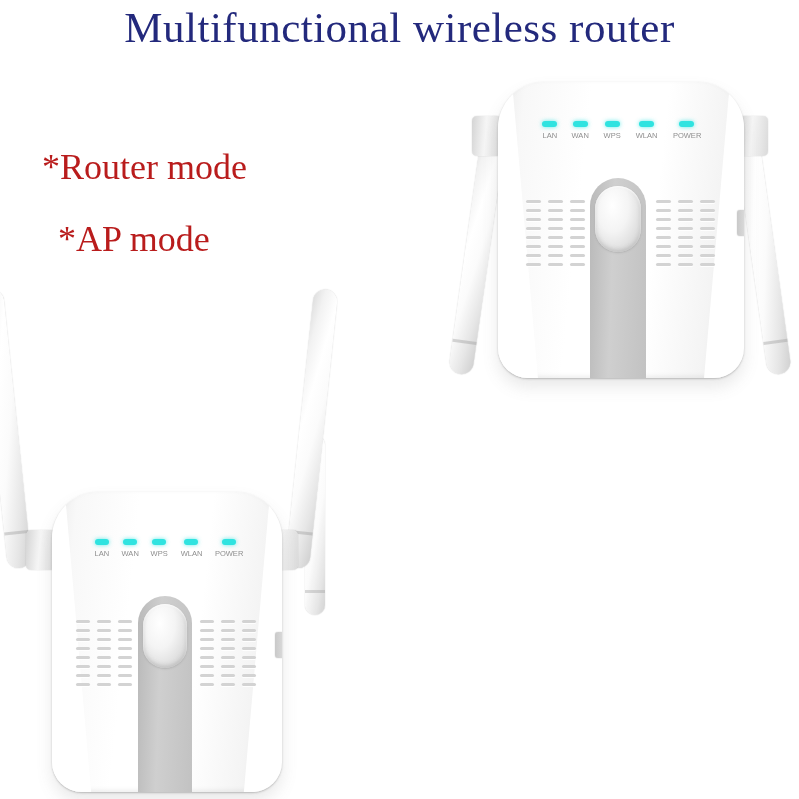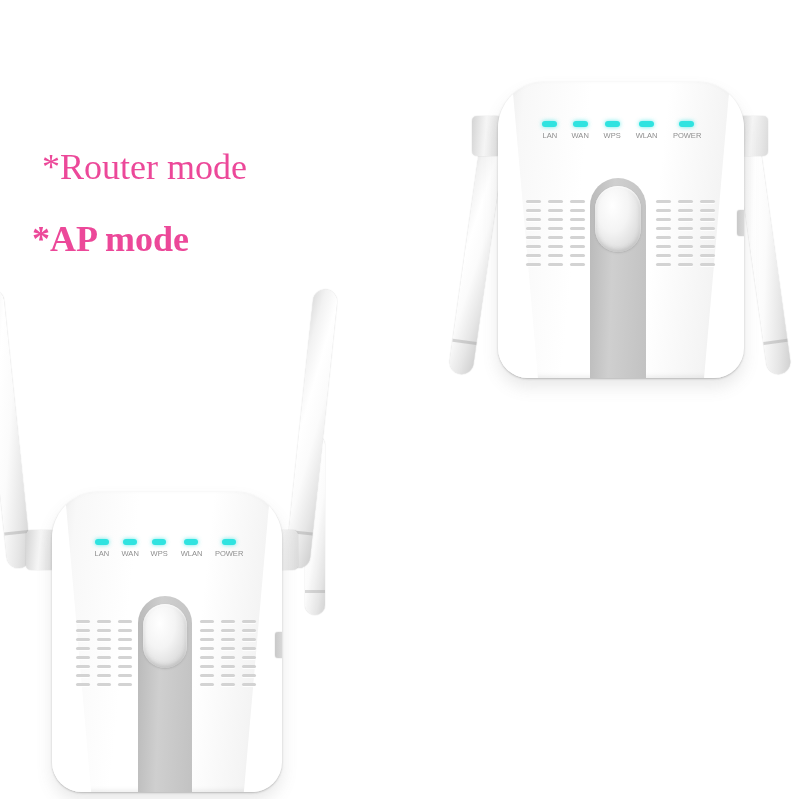--- a/index.html
+++ b/index.html
@@ -28,27 +28,27 @@
     line-height: 52px;
     color: #23297c;
     letter-spacing: 0.5px;
     white-space: nowrap;
   }
 
   
   .mode-label {
     position: absolute;
     font-family: "Liberation Serif", serif;
-    color: #ec4899;
+    color: #b91c1c;
     font-size: 36px;
     line-height: 42px;
     white-space: nowrap;
   }
   .mode-left-1  { left: 42px;  top: 146px; }
-  .mode-left-2  { left: 32px;  top: 218px; font-weight: bold; }
+  .mode-left-2  { left: 58px;  top: 218px; }
   .mode-right-1 { left: 424px; top: 500px; }
   .mode-right-2 { left: 424px; top: 574px; }
 
   
   .router {
     position: absolute;
     transform-origin: 50% 50%;
   }
 
   
@@ -154,20 +154,21 @@
     background: linear-gradient(90deg, #c9c9c9, #dcdcdc);
     border-radius: 3px;
     box-shadow: 0 0 1px rgba(130,130,130,0.7);
   }
 </style>
 </head>
 <body>
 
 <div id="stage">
 
+  <div class="page-title">Multifunctional wireless router</div>
 
   <div class="mode-label mode-left-1">*Router mode</div>
   <div class="mode-label mode-left-2">*AP mode</div>
 
 
   <div class="router" id="router-upper" style="left:440px; top:80px; width:360px; height:360px;">
 
     <div class="antenna" style="left:8px; top:34px; width:24px; height:260px; transform: rotate(8deg);"></div>
     <div class="antenna-hinge" style="left:32px; top:36px; width:30px; height:40px;"></div>
 

